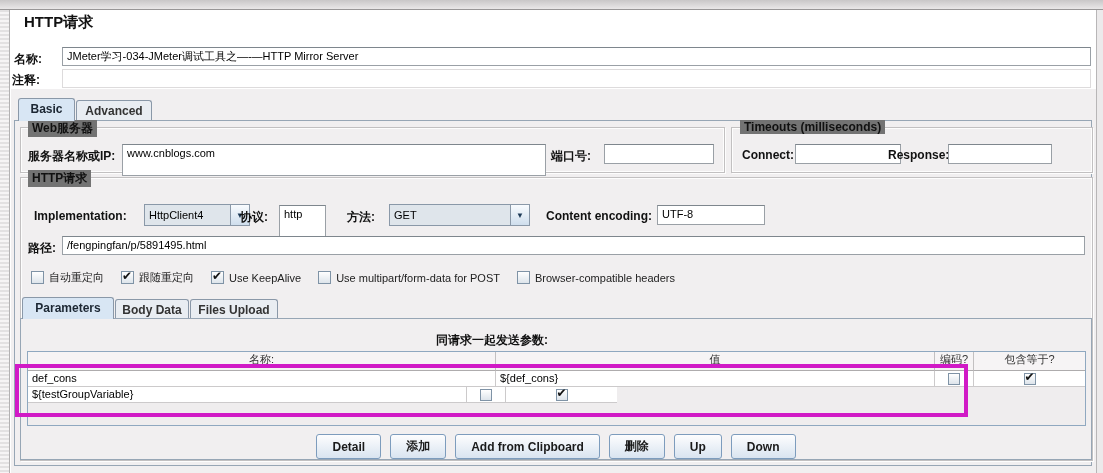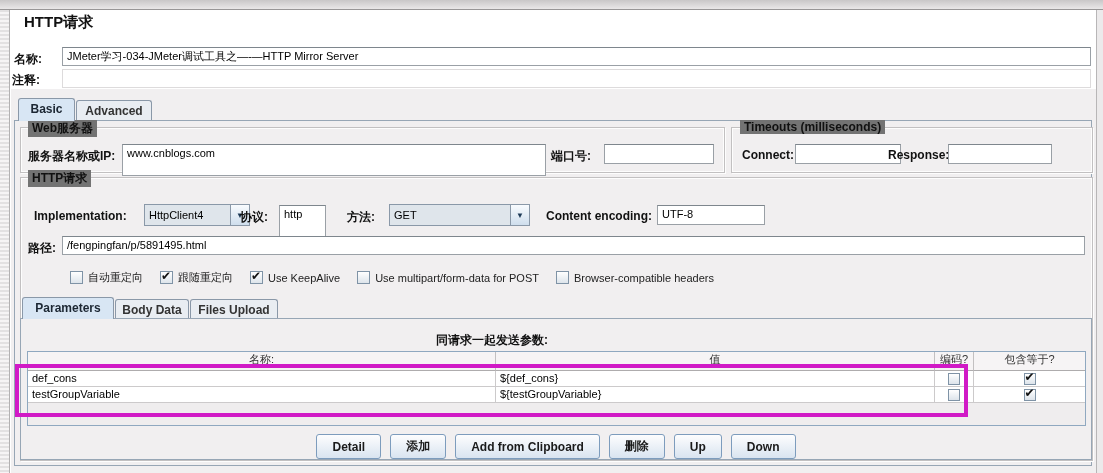--- a/index.html
+++ b/index.html
@@ -117,21 +117,21 @@
 <div class="abs combo" style="left:389px; top:204px; width:141px; height:22px;">
   <span class="combo-text">GET</span>
   <span class="combo-arrow">▼</span>
 </div>
 <div class="abs lbl" style="left:546px; top:209px;">Content encoding:</div>
 <div class="abs txt" style="left:657px; top:205px; width:108px; height:20px;">UTF-8</div>
 
 <div class="abs lbl" style="left:28px; top:240px;">路径:</div>
 <div class="abs txt" style="left:62px; top:236px; width:1023px; height:19px;">/fengpingfan/p/5891495.html</div>
 
-<div class="abs" style="left:31px; top:270px; display:flex; gap:17px; align-items:center;margin-left:39px;">
+<div class="abs" style="left:31px; top:270px; display:flex; gap:17px; align-items:center;">
   <div class="cb-item">
     <span class="cb"></span>
     <span class="cb-label">自动重定向</span>
   </div>
   <div class="cb-item">
     <span class="cb checked"></span>
     <span class="cb-label">跟随重定向</span>
   </div>
   <div class="cb-item">
     <span class="cb checked"></span>
@@ -165,21 +165,20 @@
     <div class="pcell" style="width:468px; height:16px;">def_cons</div>
     <div class="pcell" style="width:439px; height:16px;">${def_cons}</div>
     <div class="pcell center" style="width:39px; height:16px;">
       <span class="cb" style="width:12px; height:12px;"></span>
     </div>
     <div class="pcell center" style="width:111px; height:16px; border-right:none;">
       <span class="cb checked" style="width:12px; height:12px;"></span>
     </div>
   </div>
   <div class="prow pbody">
-    <div class="pcell" style="width:468px; height:16px;">testGroupVariable</div>
     <div class="pcell" style="width:439px; height:16px;">${testGroupVariable}</div>
     <div class="pcell center" style="width:39px; height:16px;">
       <span class="cb" style="width:12px; height:12px;"></span>
     </div>
     <div class="pcell center" style="width:111px; height:16px; border-right:none;">
       <span class="cb checked" style="width:12px; height:12px;"></span>
     </div>
   </div>
 </div>
 

